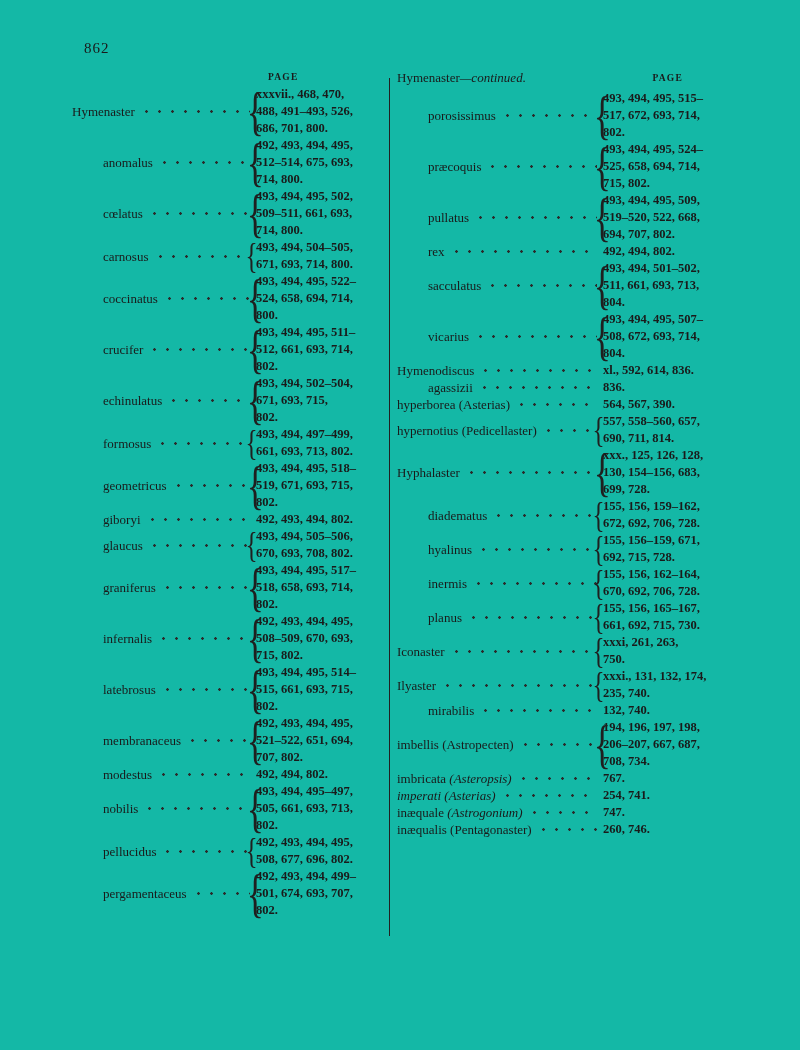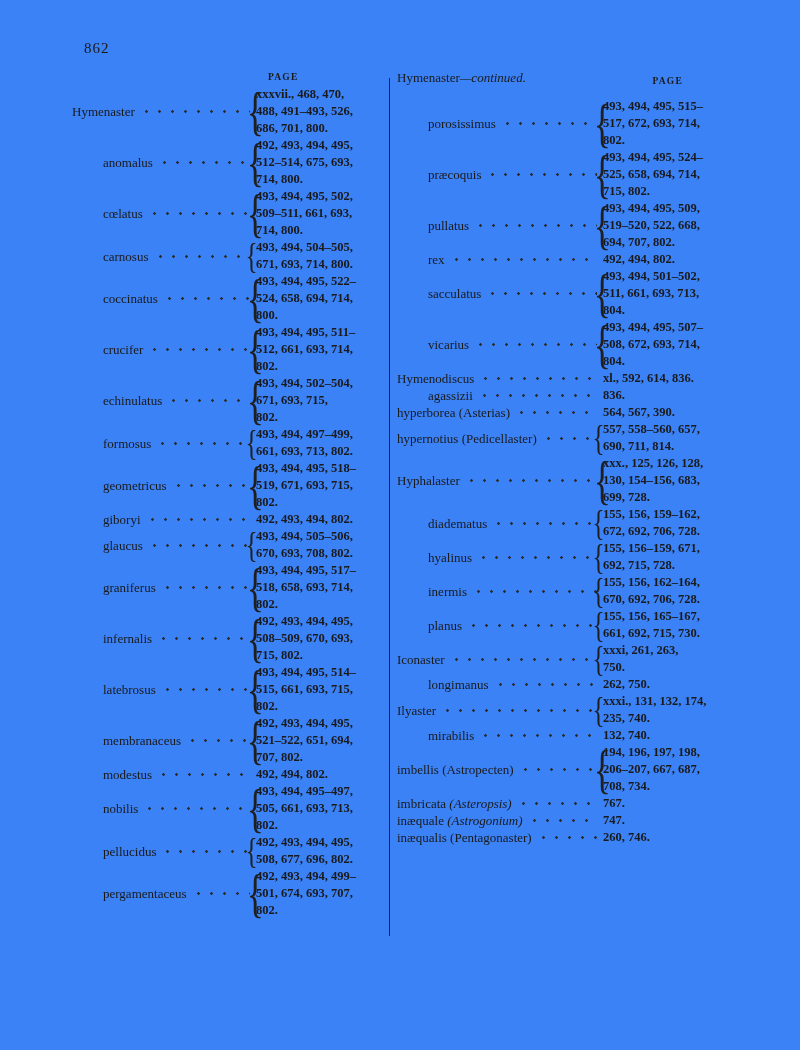--- a/index.html
+++ b/index.html
@@ -1,20 +1,20 @@
 <!DOCTYPE html>
 <html><head>
 <meta charset="utf-8">
 <style>
   html, body { margin: 0; padding: 0; background: #ffffff; }
   .page {
     position: relative;
     width: 800px;
     height: 1050px;
-    background: #3b82f6;
+    background: #14b8a6;
     font-family: "Liberation Serif", serif;
     color: #1a1a1a;
     overflow: hidden;
   }
   .folio {
     position: absolute;
     left: 84px;
     top: 40px;
     font-size: 15px;
     letter-spacing: 1px;
@@ -50,22 +50,22 @@
   .page-label {
     font-size: 9.5px;
     font-weight: 700;
     letter-spacing: 1.2px;
     color: #1a1a1a;
   }
   .col-left .page-label { margin: 8px 0 4px 196px; }
 
   .col-head {
     display: flex;
-    align-items: flex-end;
-    margin: 6px 0 12px 0;
+    align-items: center;
+    margin: 6px 0 4px 0;
     gap: 12px;
   }
   .cont-head { font-size: 13px; white-space: nowrap; }
   .col-head .page-label { margin-left: auto; margin-right: 55px; }
 
   .entry {
     display: flex;
     align-items: center;
     font-size: 13px;
     line-height: 17px;
@@ -440,27 +440,20 @@
           </div>
           <div class="entry indent-0">
             <span class="ename"><span>Iconaster</span></span>
             <span class="leader"></span>
             <span class="nums">
               <span class="brace" style="font-size: 36px;">{</span>
               <span class="pline">xxxi,  261,  263,</span>
               <span class="pline">750.</span>
             </span>
           </div>
-          <div class="entry indent-1">
-            <span class="ename"><span>longimanus</span></span>
-            <span class="leader"></span>
-            <span class="nums">
-              <span class="pline">262, 750.</span>
-            </span>
-          </div>
           <div class="entry indent-0">
             <span class="ename"><span>Ilyaster</span></span>
             <span class="leader"></span>
             <span class="nums">
               <span class="brace" style="font-size: 36px;">{</span>
               <span class="pline">xxxi., 131, 132, 174,</span>
               <span class="pline">235, 740.</span>
             </span>
           </div>
           <div class="entry indent-1">
@@ -478,20 +471,27 @@
               <span class="pline">194, 196, 197, 198,</span>
               <span class="pline">206–207, 667, 687,</span>
               <span class="pline">708, 734.</span>
             </span>
           </div>
           <div class="entry indent-0">
             <span class="ename"><span>imbricata </span><span class="it">(Asteropsis)</span></span>
             <span class="leader"></span>
             <span class="nums">
               <span class="pline">767.</span>
+            </span>
+          </div>
+          <div class="entry indent-0">
+            <span class="ename"><span class="it">imperati (Asterias)</span></span>
+            <span class="leader"></span>
+            <span class="nums">
+              <span class="pline">254, 741.</span>
             </span>
           </div>
           <div class="entry indent-0">
             <span class="ename"><span>inæquale </span><span class="it">(Astrogonium)</span></span>
             <span class="leader"></span>
             <span class="nums">
               <span class="pline">747.</span>
             </span>
           </div>
           <div class="entry indent-0">

